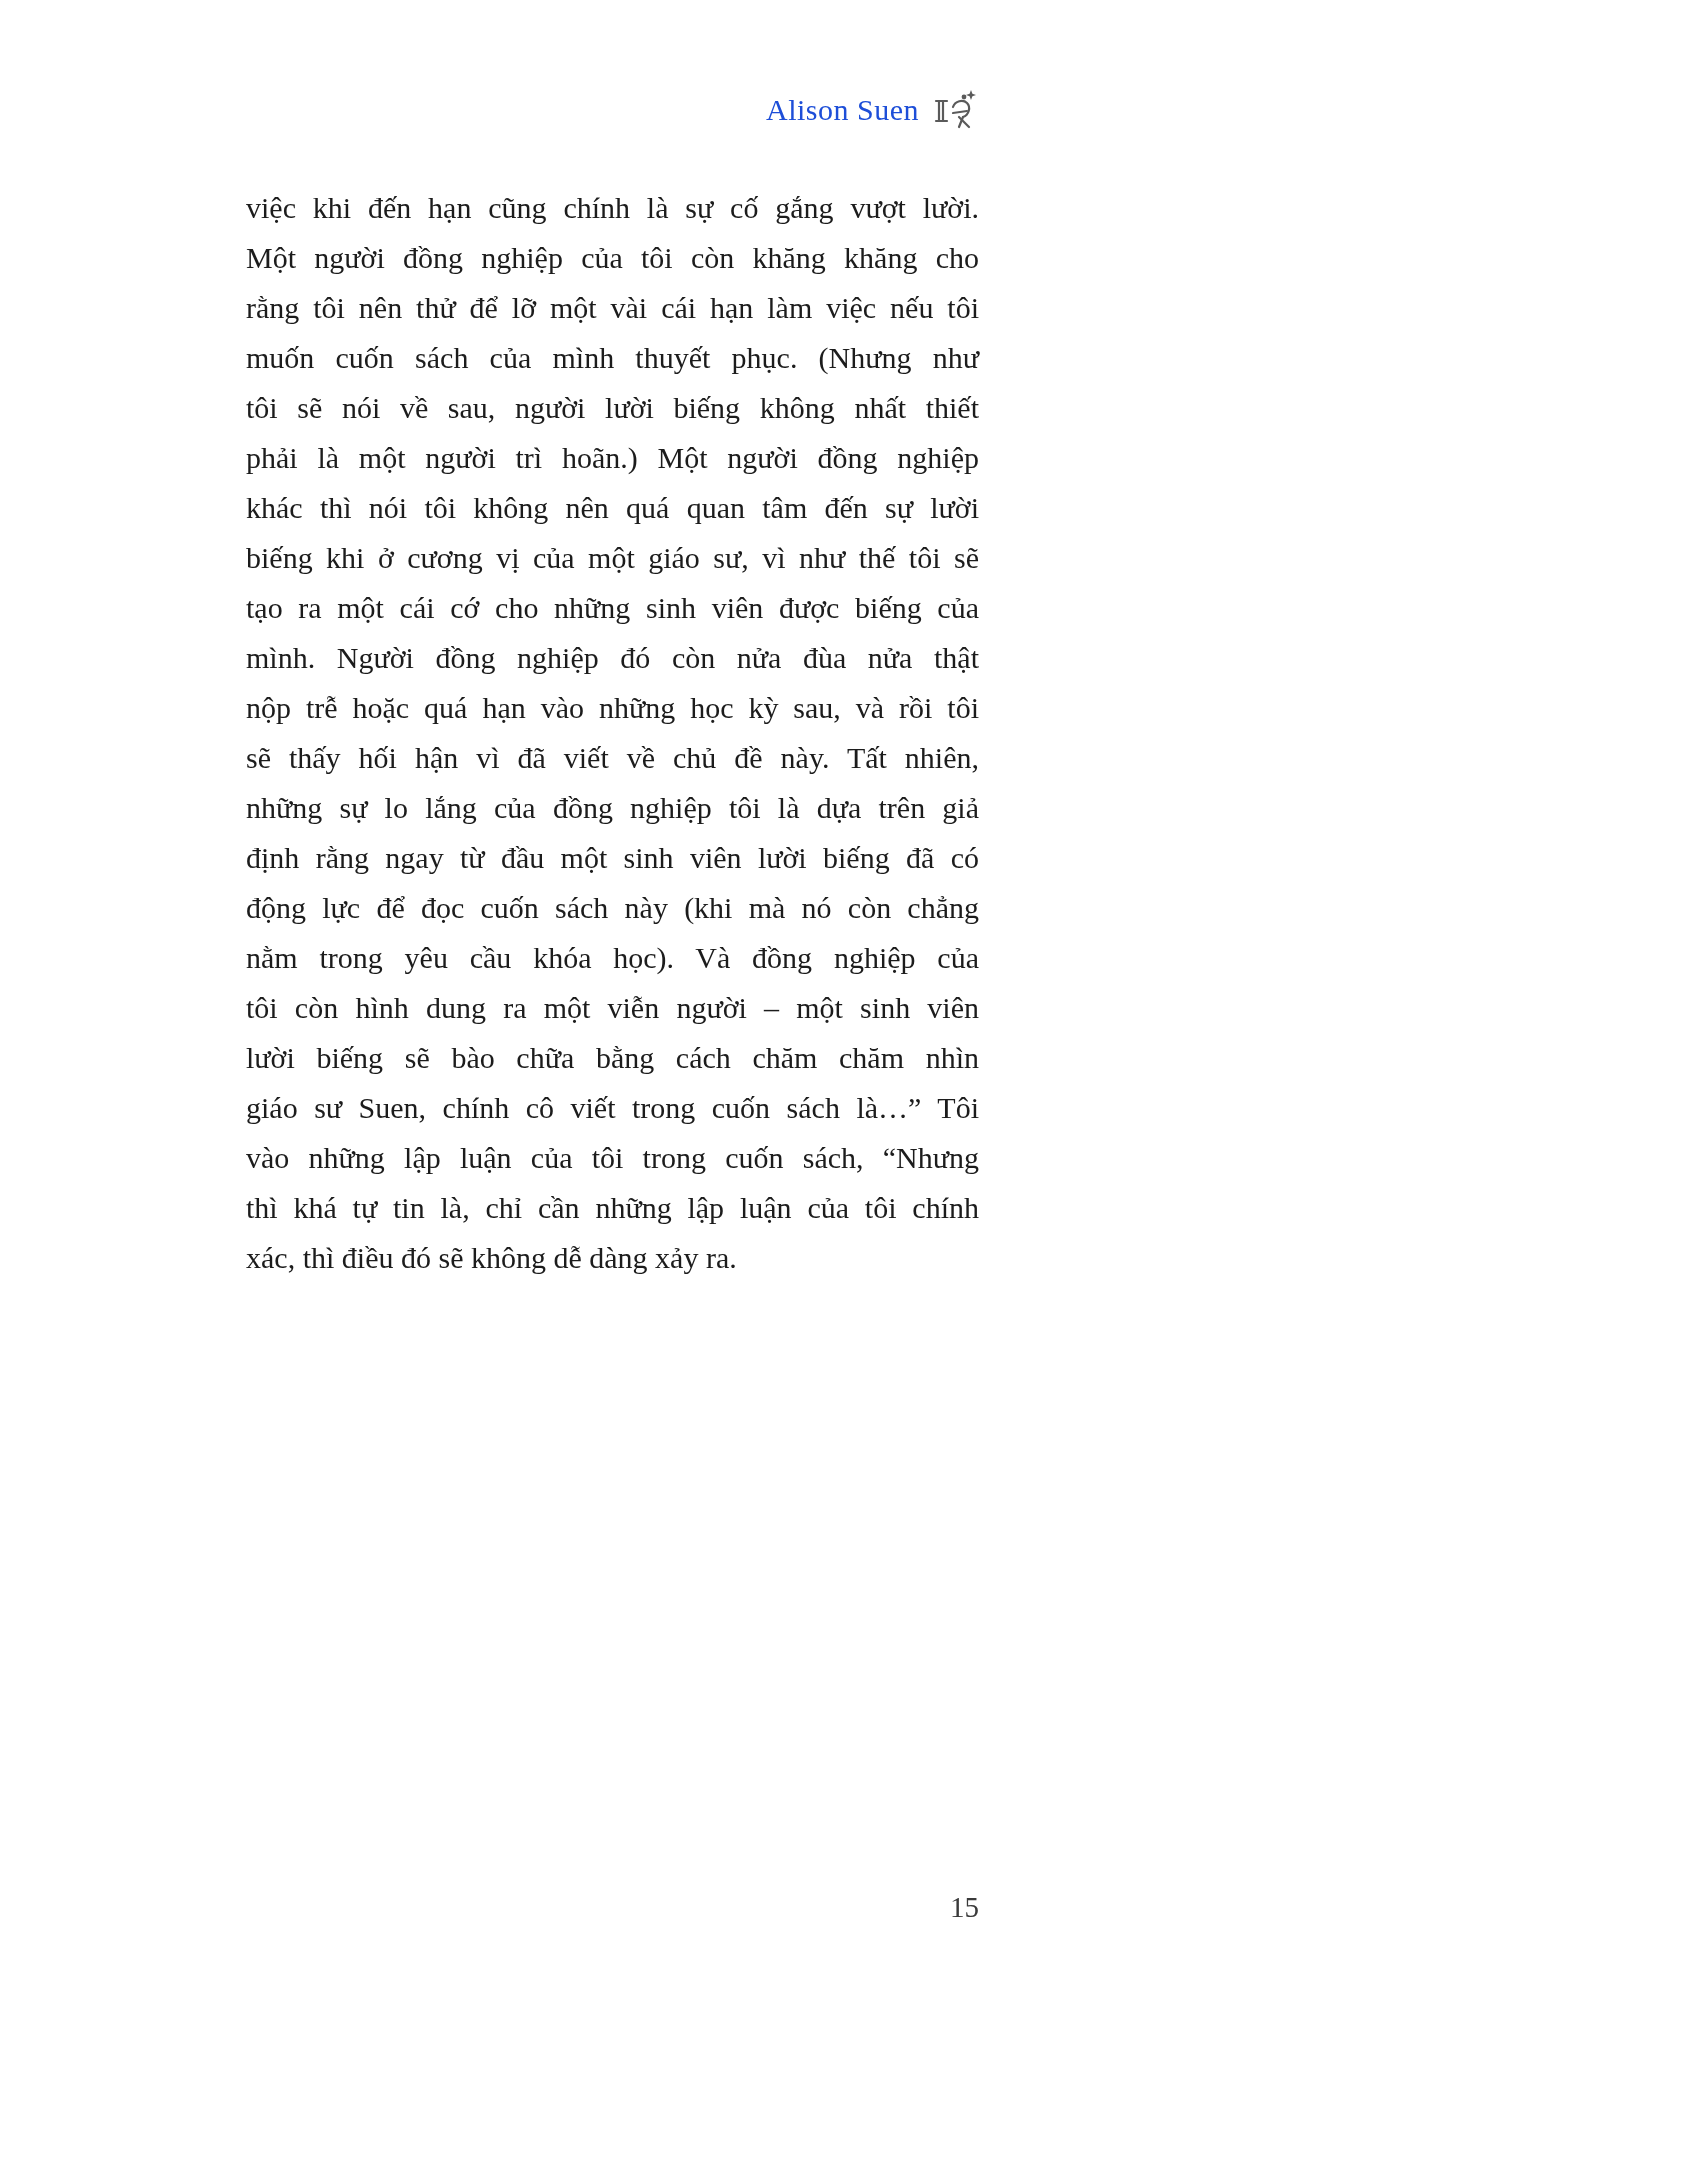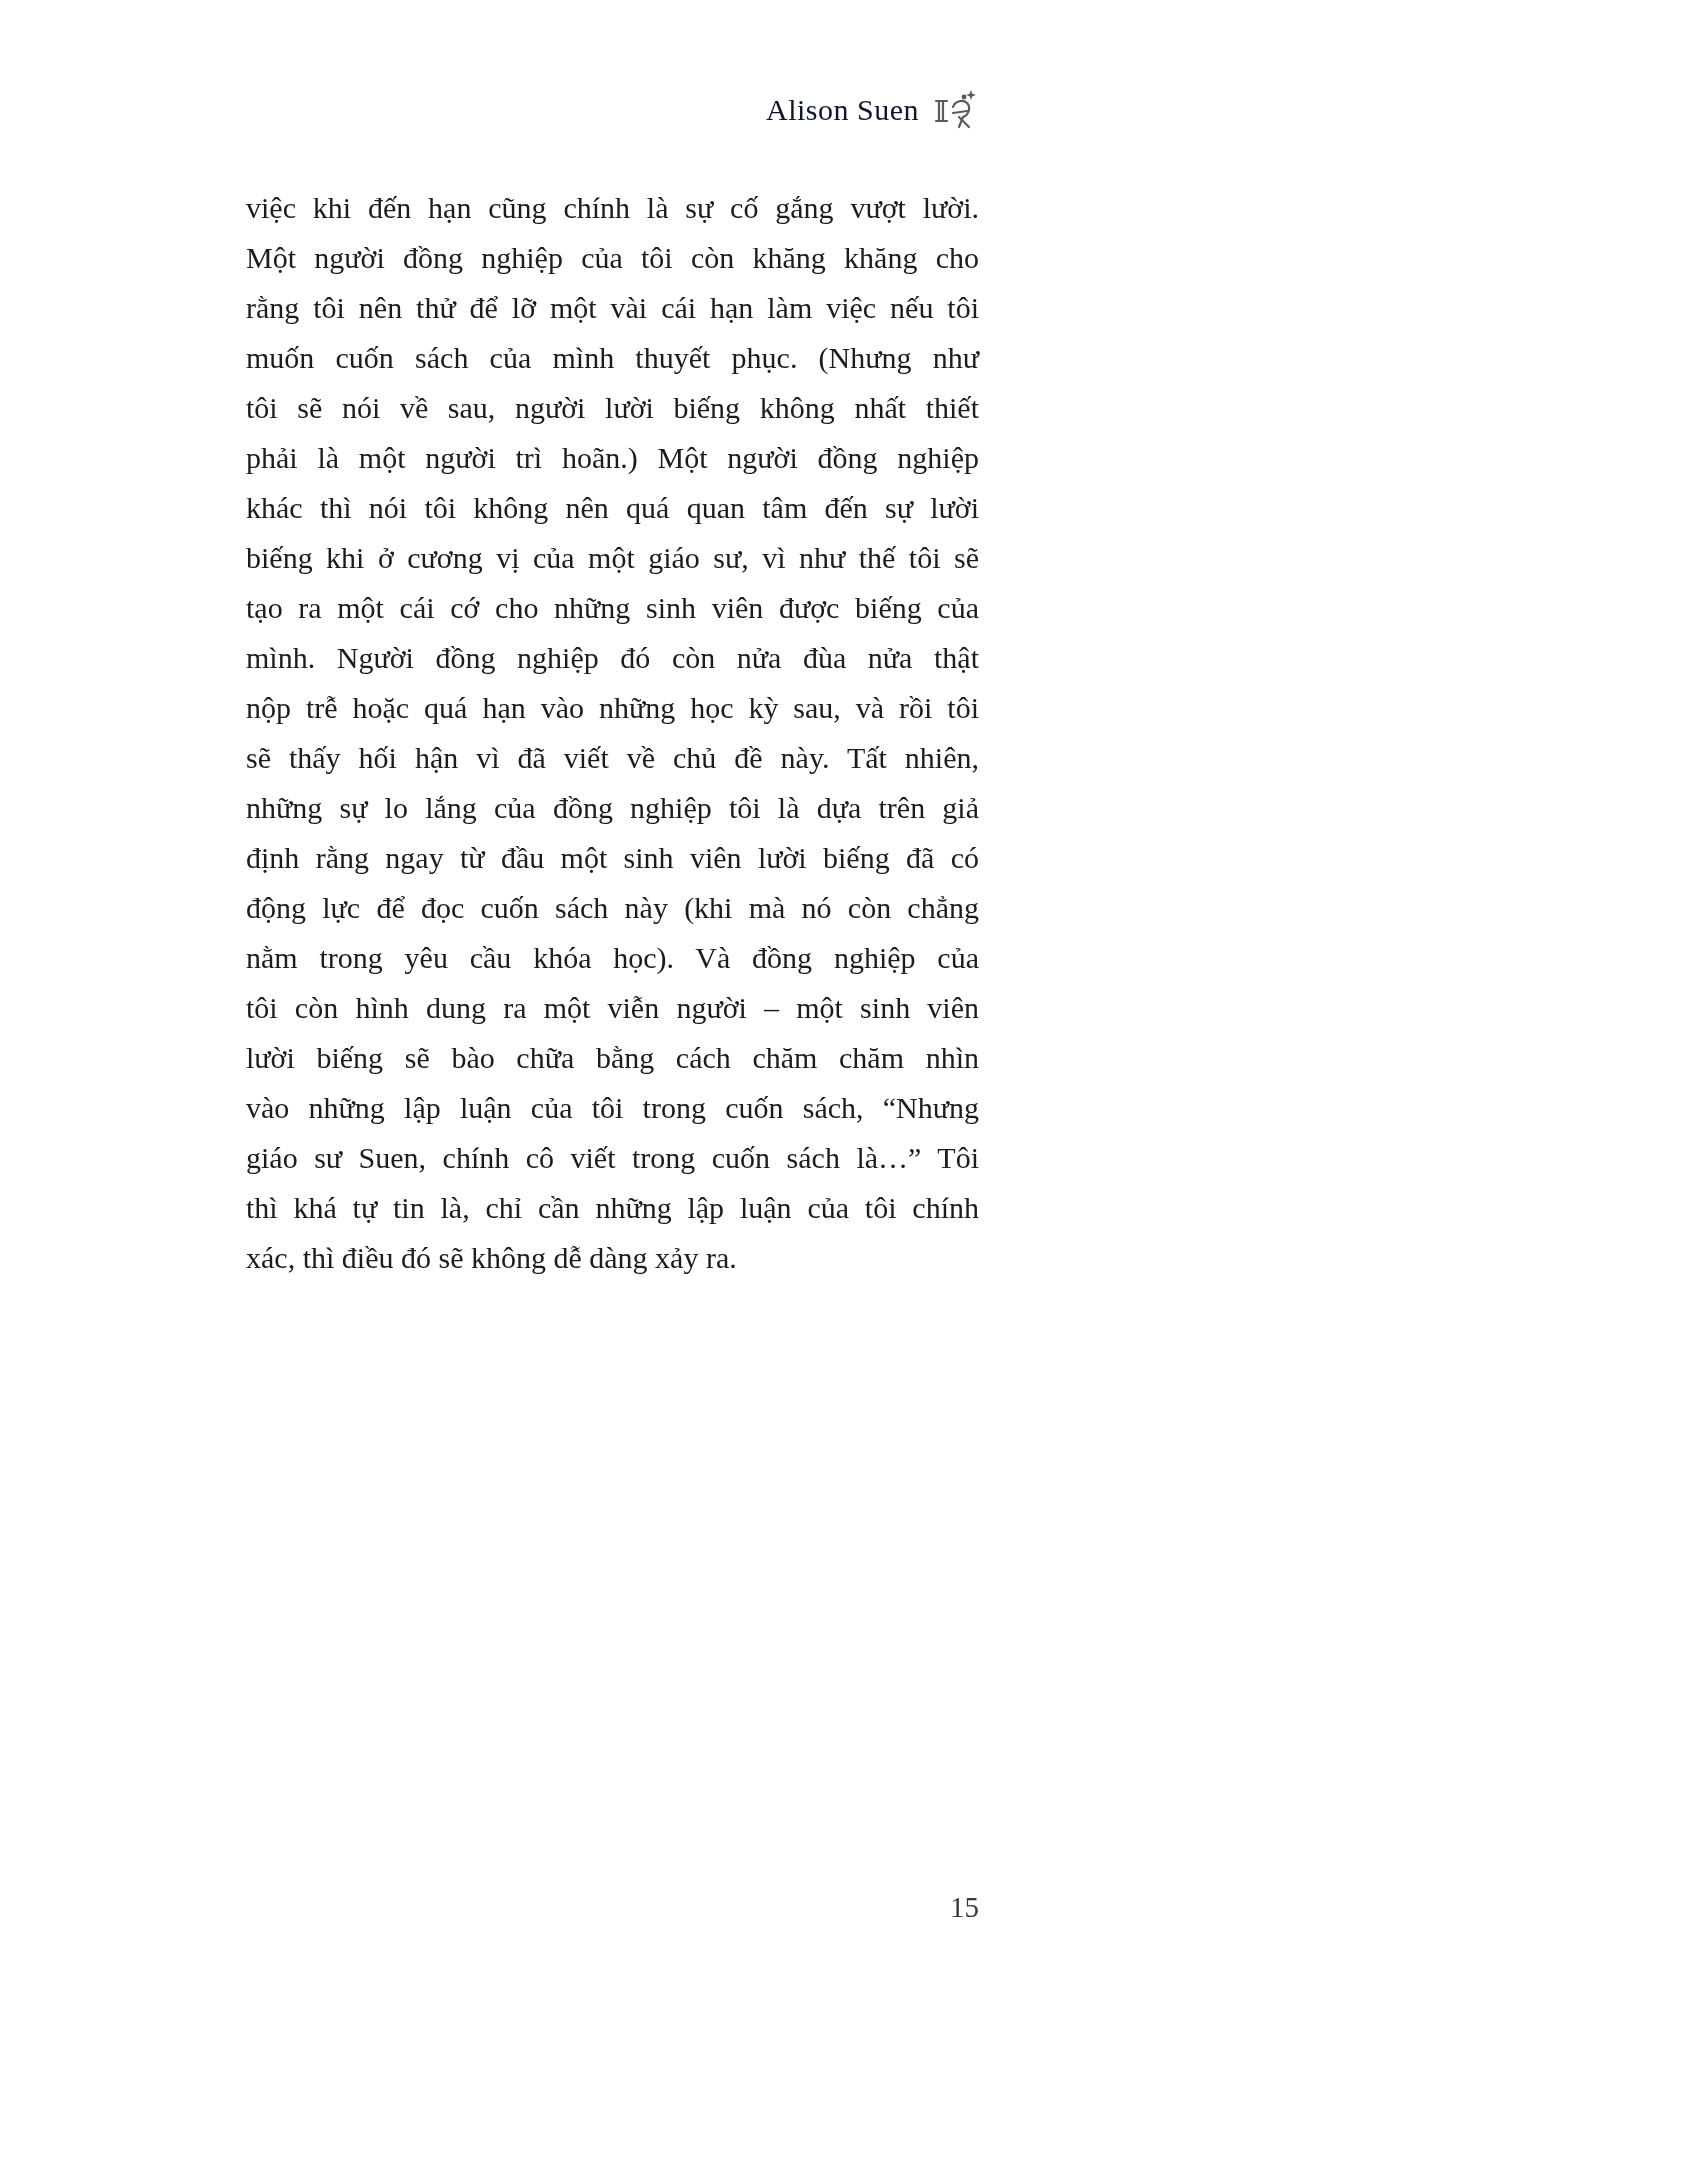--- a/index.html
+++ b/index.html
@@ -20,21 +20,21 @@
     top: 87px;
     width: 733px;
     display: flex;
     justify-content: flex-end;
     align-items: center;
     gap: 14px;
   }
 
   .author-name {
     font-size: 30px;
-    color: #0f172a;
+    color: #1d4ed8;
     letter-spacing: 0.5px;
   }
 
   .logo-icon {
     width: 46px;
     height: 46px;
     display: inline-block;
   }
 
   .body-text {
@@ -107,22 +107,22 @@
     <div class="text-line">tạo ra một cái cớ cho những sinh viên được biếng của</div>
     <div class="text-line">mình. Người đồng nghiệp đó còn nửa đùa nửa thật</div>
     <div class="text-line">nộp trễ hoặc quá hạn vào những học kỳ sau, và rồi tôi</div>
     <div class="text-line">sẽ thấy hối hận vì đã viết về chủ đề này. Tất nhiên,</div>
     <div class="text-line">những sự lo lắng của đồng nghiệp tôi là dựa trên giả</div>
     <div class="text-line">định rằng ngay từ đầu một sinh viên lười biếng đã có</div>
     <div class="text-line">động lực để đọc cuốn sách này (khi mà nó còn chẳng</div>
     <div class="text-line">nằm trong yêu cầu khóa học). Và đồng nghiệp của</div>
     <div class="text-line">tôi còn hình dung ra một viễn người – một  sinh viên</div>
     <div class="text-line">lười biếng sẽ bào chữa bằng cách chăm chăm nhìn</div>
+    <div class="text-line">giáo sư Suen, chính cô viết trong cuốn sách là…” Tôi</div>
     <div class="text-line">vào những lập luận của tôi trong cuốn sách, “Nhưng</div>
-    <div class="text-line">giáo sư Suen, chính cô viết trong cuốn sách là…” Tôi</div>
     <div class="text-line">thì khá tự tin là, chỉ cần những lập luận của tôi chính</div>
     <div class="text-line last">xác, thì điều đó sẽ không dễ dàng xảy ra.</div>
   </div>
 
   <div class="page-number">15</div>
 
 </div>
 
 
 </body></html>

